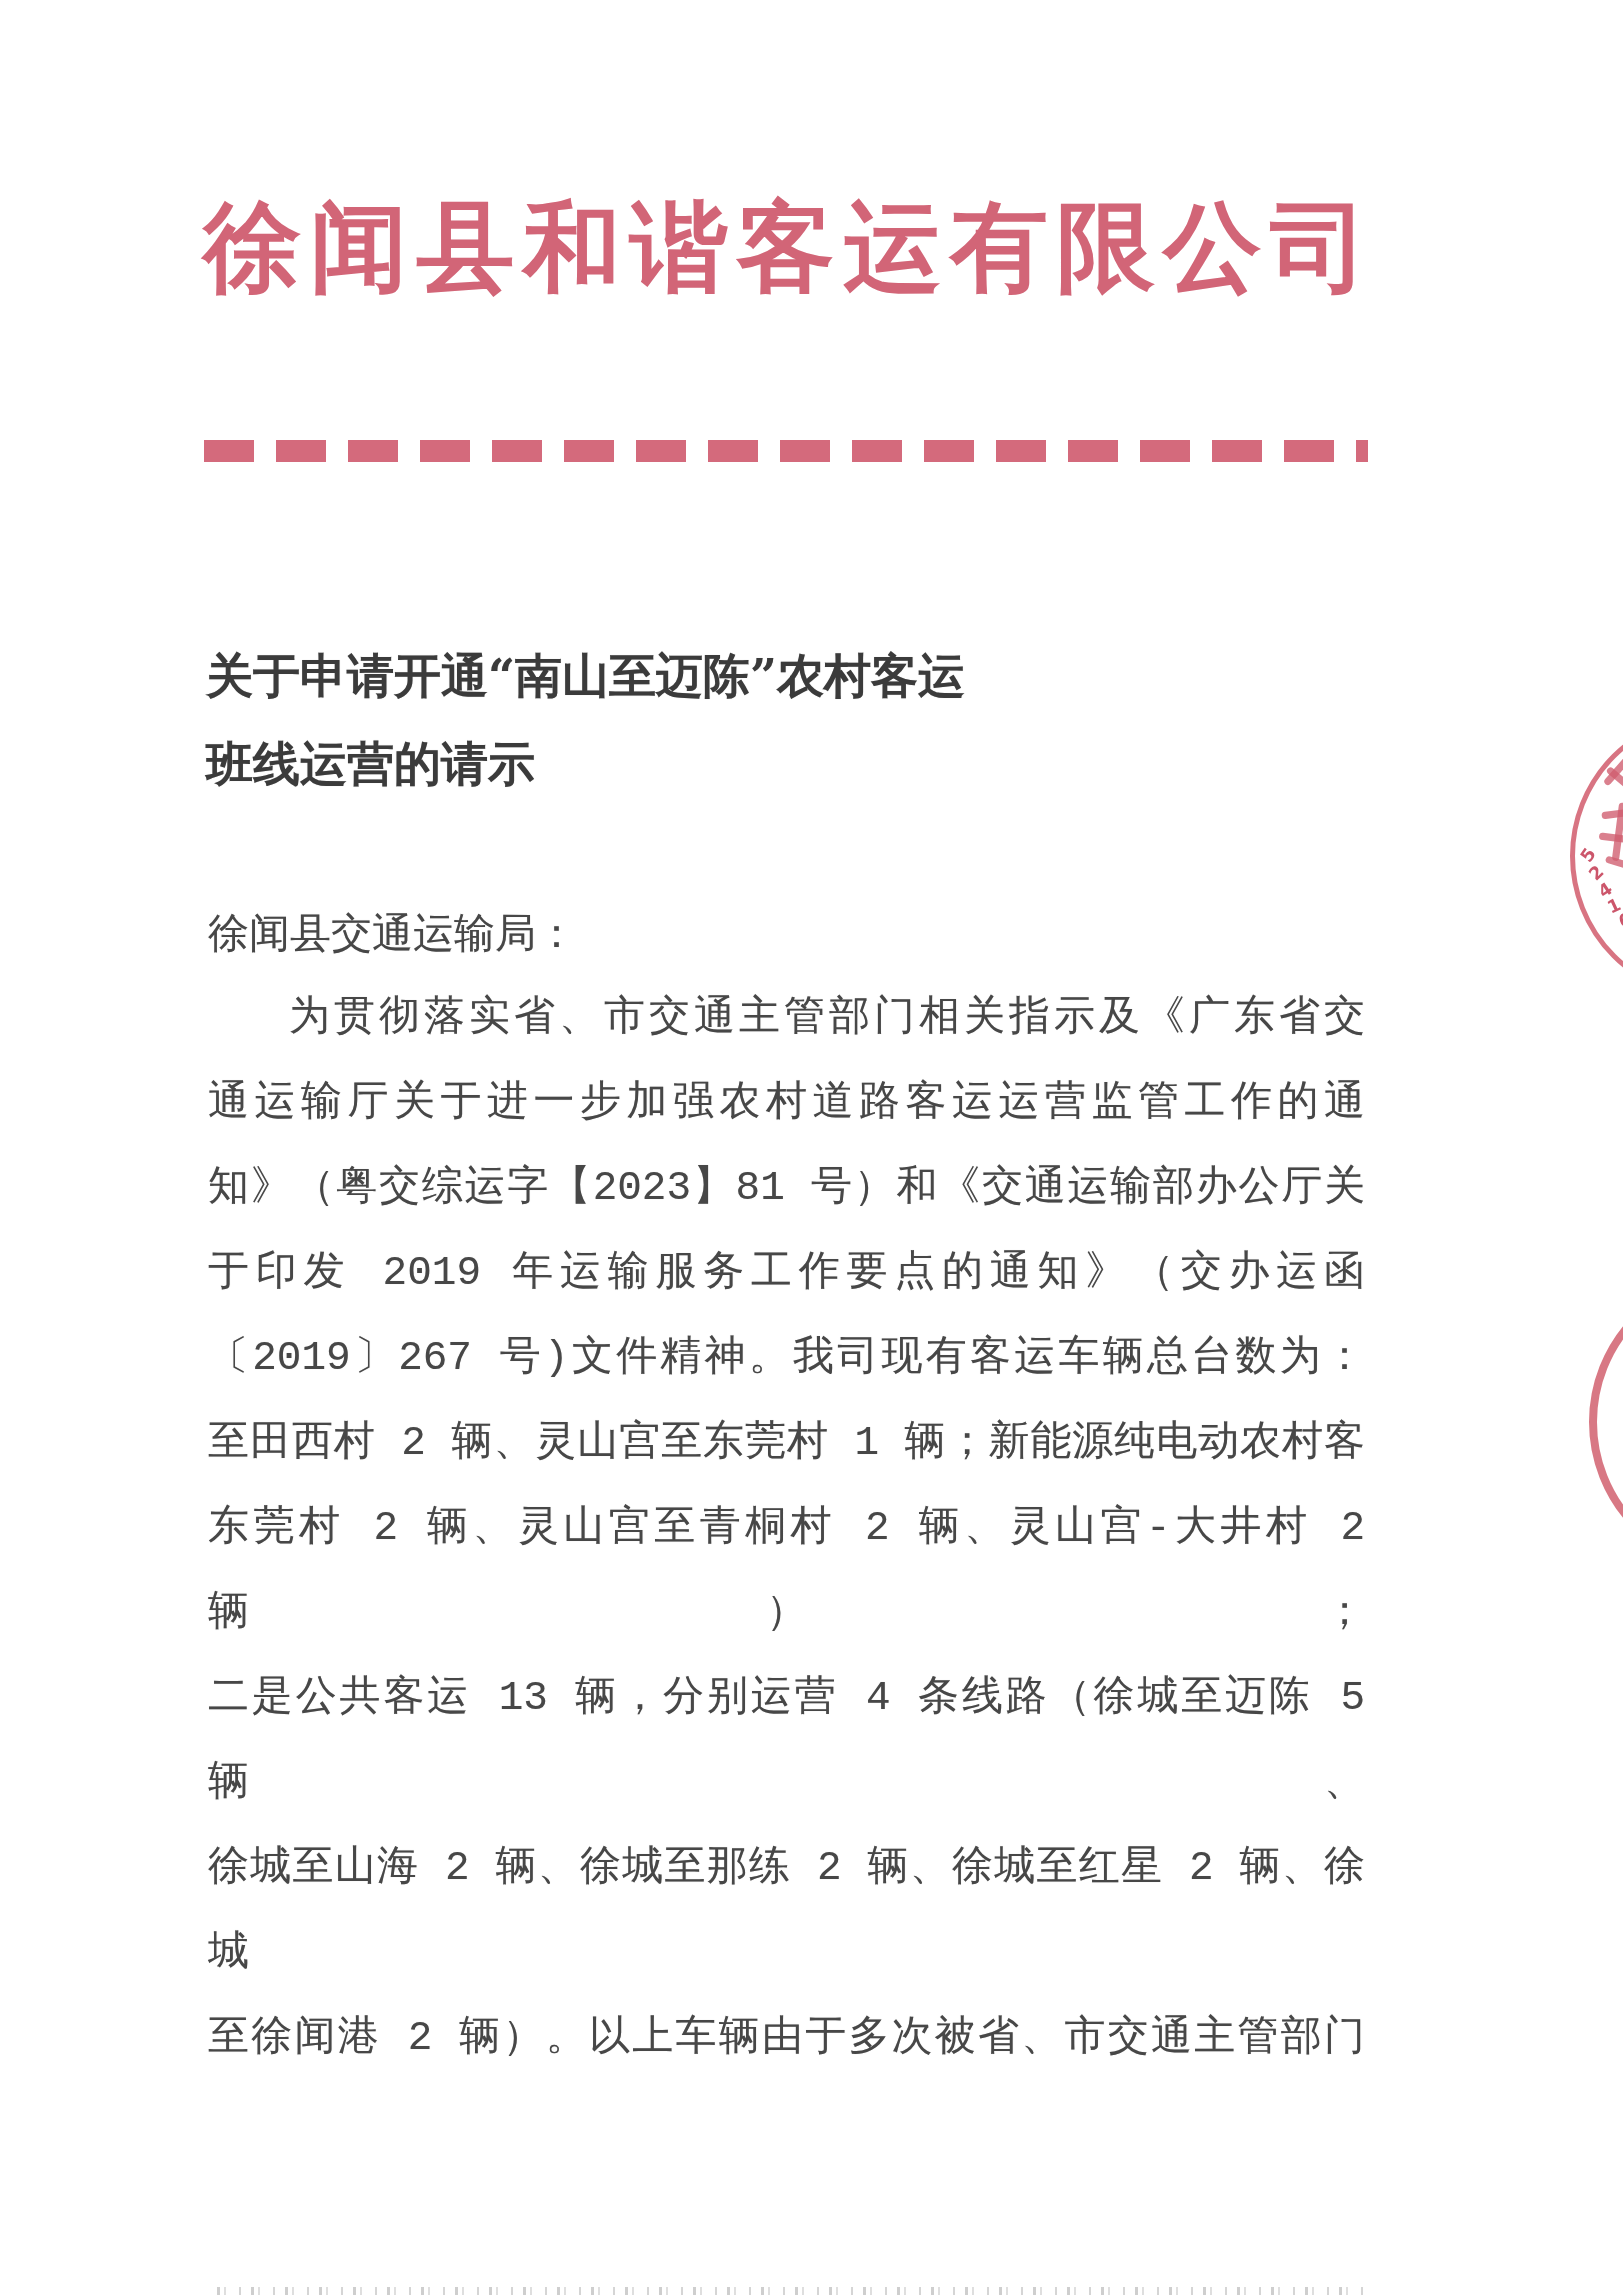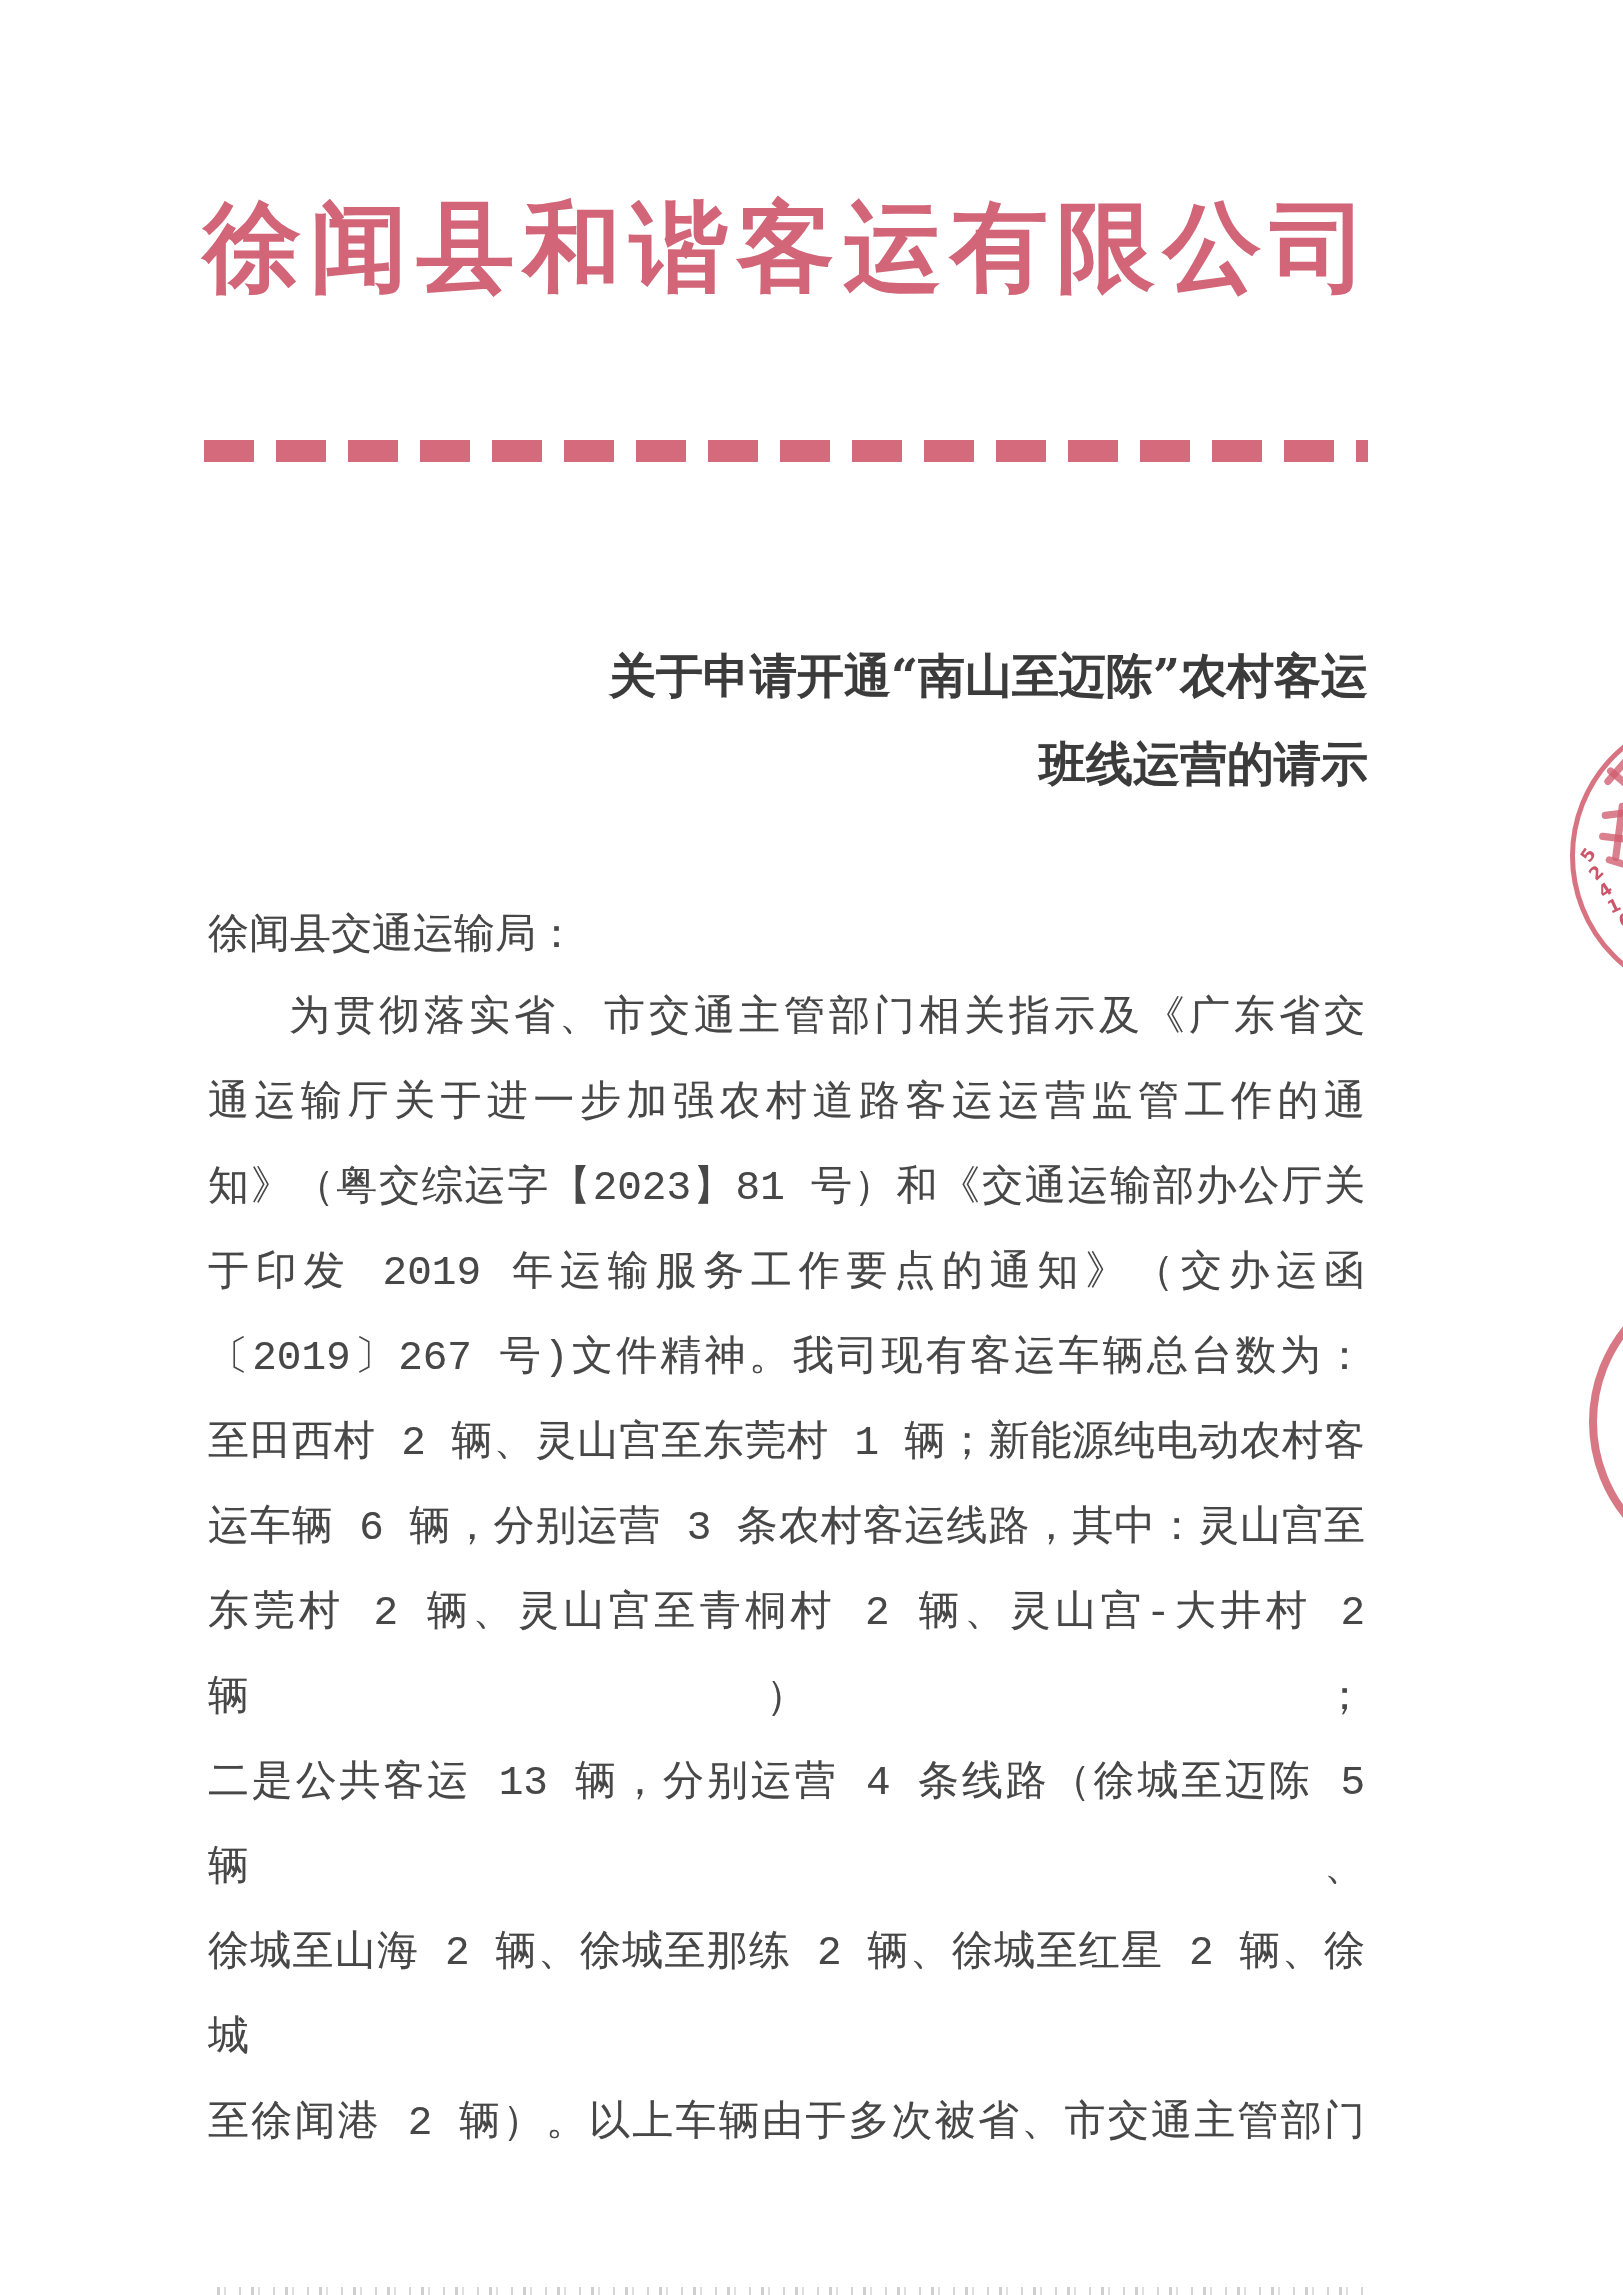--- a/index.html
+++ b/index.html
@@ -19,21 +19,21 @@
 
   
   .dashline {
     position:absolute; left:204px; top:440px; width:1164px; height:21.6px;
     background:repeating-linear-gradient(90deg,#d46a7c 0 50px, transparent 50px 72px);
   }
 
   
   .doc-title {
     position:absolute; left:206px; top:632px; width:1162px;
-    text-align:right; font-weight:700; color:#3b3b3b;
+    text-align:left; font-weight:700; color:#3b3b3b;
     font-size:47px; line-height:88px;
     text-shadow:0 0 0.7px rgba(60,60,60,.4);
   }
 
   
   .body-block {
     position:absolute; left:208px; top:891px; width:1157px;
     font-size:41px; line-height:85px; color:#474747;
     text-shadow:0 0 0.7px rgba(70,70,70,.35);
   }
@@ -90,21 +90,20 @@
 
   <div class="body-block">
     <div class="salutation">徐闻县交通运输局：</div>
     <div id="body-lines">
         <div class="body-line indent">为贯彻落实省、市交通主管部门相关指示及《广东省交</div>
         <div class="body-line">通运输厅关于进一步加强农村道路客运运营监管工作的通</div>
         <div class="body-line">知》（粤交综运字【2023】81 号）和《交通运输部办公厅关</div>
         <div class="body-line">于印发 2019 年运输服务工作要点的通知》（交办运函</div>
         <div class="body-line">〔2019〕267 号)文件精神。我司现有客运车辆总台数为：</div>
         <div class="body-line">至田西村 2 辆、灵山宫至东莞村 1 辆；新能源纯电动农村客</div>
-        <div class="body-line">运车辆 6 辆，分别运营 3 条农村客运线路，其中：灵山宫至</div>
         <div class="body-line">东莞村 2 辆、灵山宫至青桐村 2 辆、灵山宫-大井村 2 辆）；</div>
         <div class="body-line">二是公共客运 13 辆，分别运营 4 条线路（徐城至迈陈 5 辆、</div>
         <div class="body-line">徐城至山海 2 辆、徐城至那练 2 辆、徐城至红星 2 辆、徐城</div>
         <div class="body-line">至徐闻港 2 辆）。以上车辆由于多次被省、市交通主管部门</div>
       </div>
   </div>
 
   <div class="stamp-a">
     <span id="stamp-digits"><span class="sd sd0">5</span><span class="sd sd1">2</span><span class="sd sd2">4</span><span class="sd sd3">1</span><span class="sd sd4">0</span></span>
   </div>

